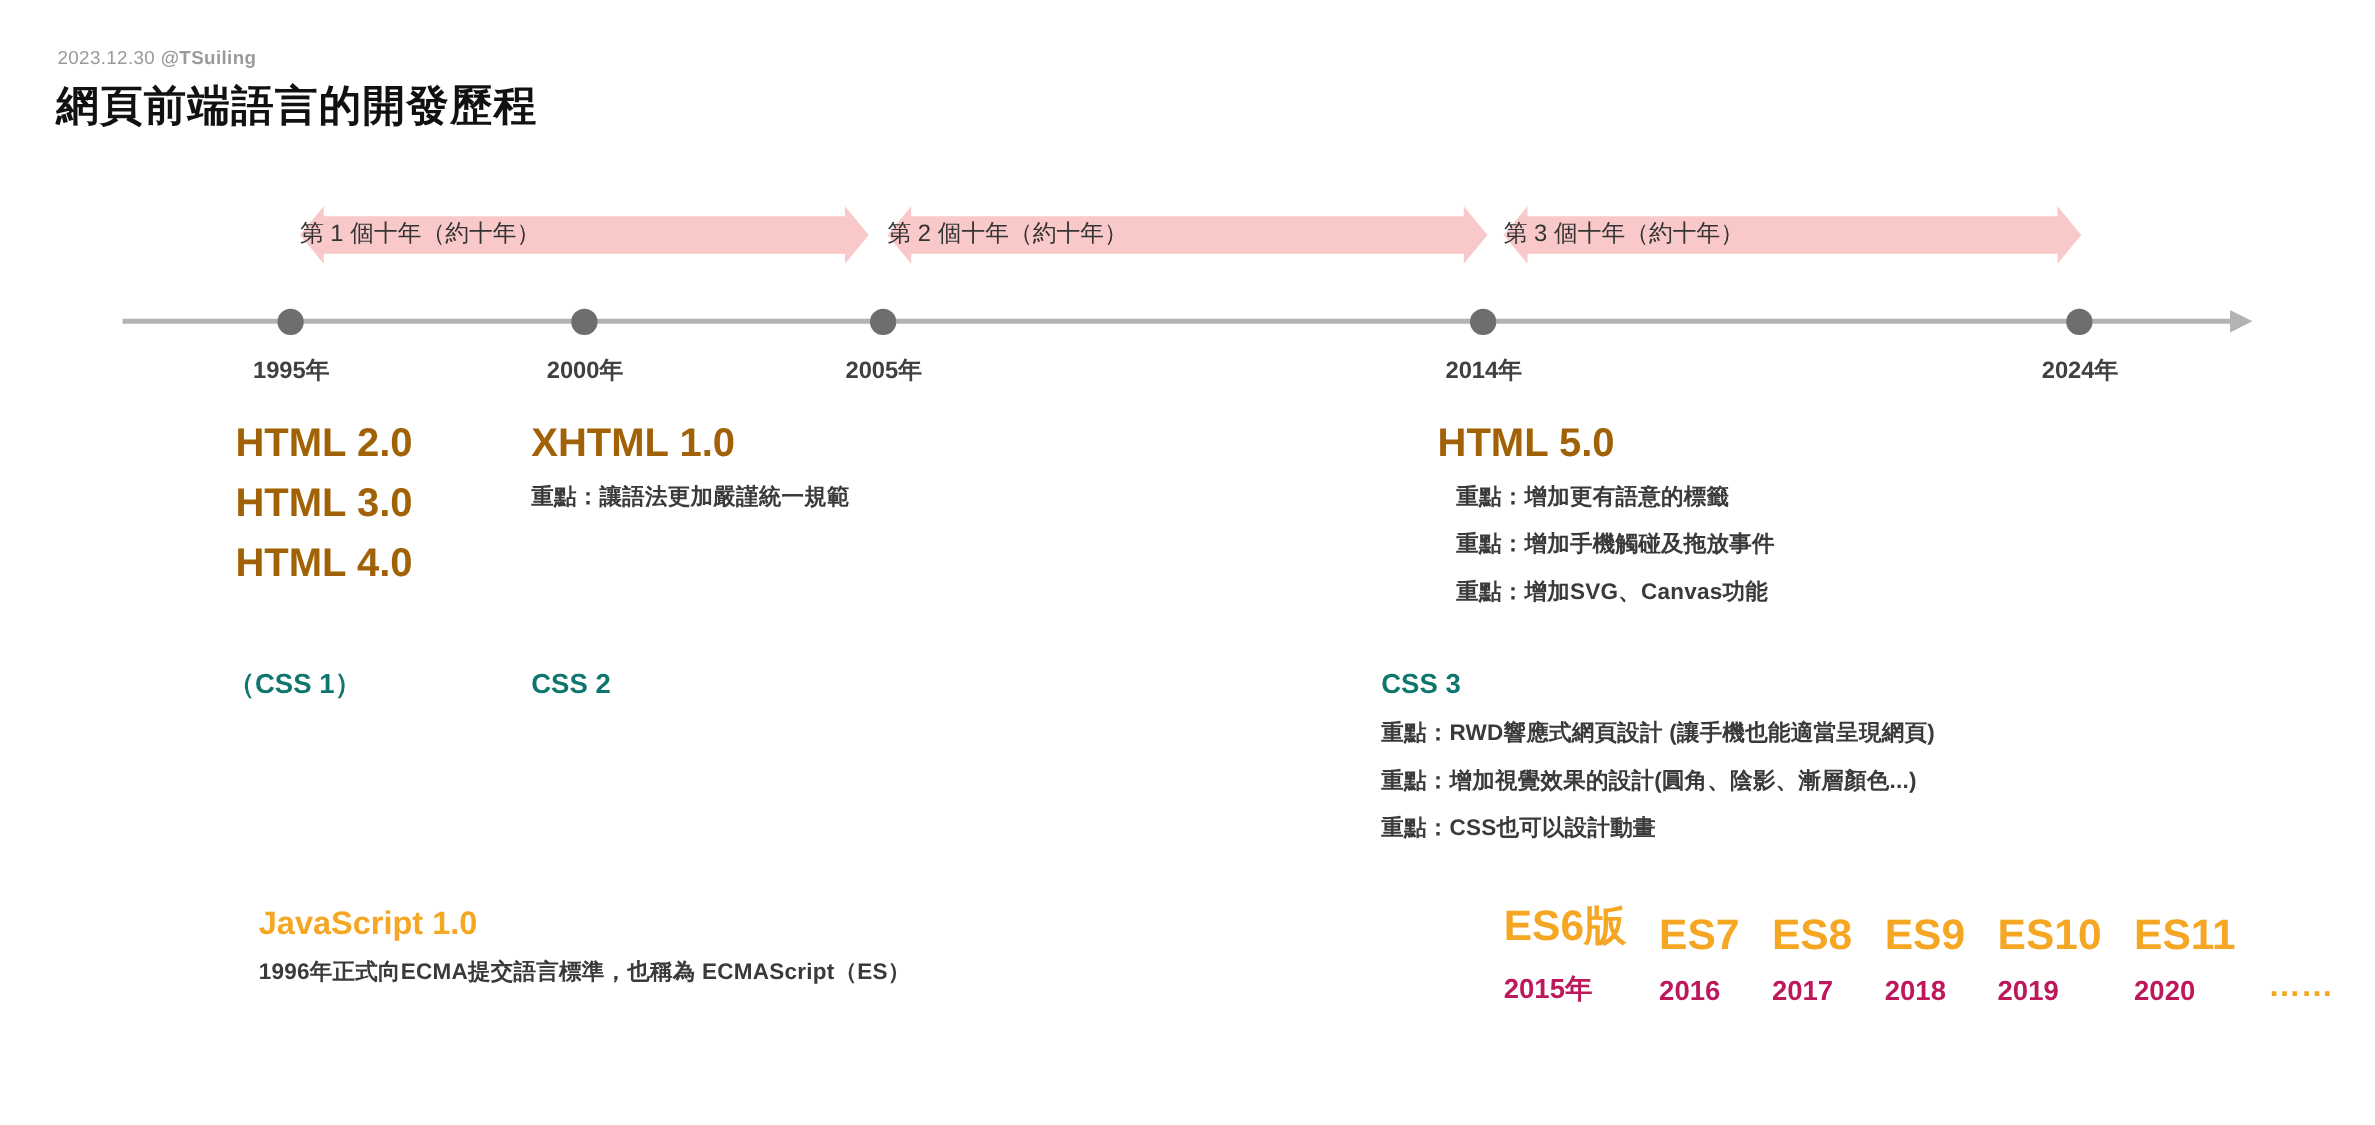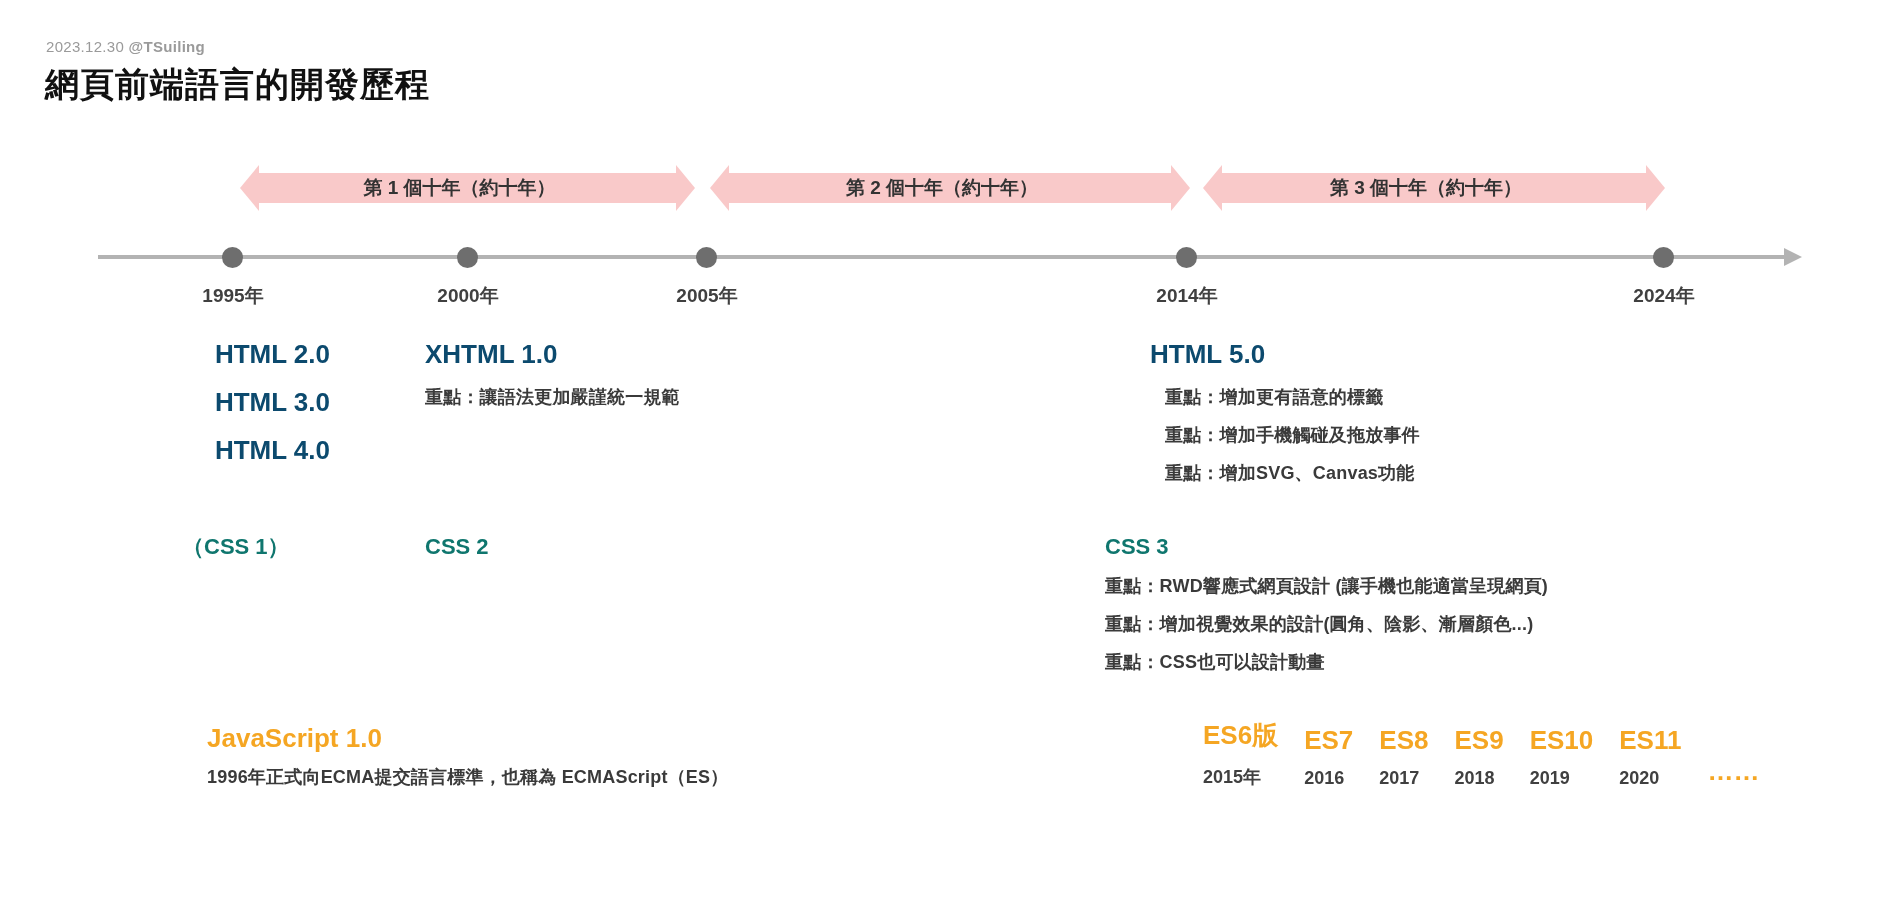--- a/index.html
+++ b/index.html
@@ -59,23 +59,22 @@
     top: 0;
     width: 0; height: 0;
     border-top: 23px solid transparent;
     border-bottom: 23px solid transparent;
   }
   .decade .tip-l { left: 0; border-right: 19px solid #f9c9c9; }
   .decade .tip-r { right: 0; border-left: 19px solid #f9c9c9; }
   .decade .dlabel {
     position: absolute;
     left: 0; right: 16px; top: 10px;
-    text-align: center;
     font-size: 19px;
-    font-weight: bold;
+    font-weight: normal;
     color: #333333;
     line-height: 26px;
     white-space: nowrap;
   }
   #decade-1 { left: 240px; width: 455px; }
   #decade-2 { left: 710px; width: 480px; }
   #decade-3 { left: 1203px; width: 462px; }
 
   
   .axis-line {
@@ -109,23 +108,23 @@
     font-size: 19px;
     font-weight: bold;
     color: #404040;
     white-space: nowrap;
     transform: translateX(-50%);
   }
 
   
   .block { position: absolute; }
   .head-red {
-    font-size: 26px;
-    font-weight: bold;
-    color: #0c4a6e;
+    font-size: 32px;
+    font-weight: bold;
+    color: #a16207;
     white-space: nowrap;
     line-height: 48px;
   }
   .head-blue {
     font-size: 22px;
     font-weight: bold;
     color: #0f766e;
     white-space: nowrap;
     line-height: 40px;
   }
@@ -153,30 +152,30 @@
     display: flex;
     align-items: flex-end;
   }
   .es-col {
     display: flex;
     flex-direction: column;
     align-items: flex-start;
     margin-right: 26px;
   }
   .es-name {
-    font-size: 26px;
+    font-size: 34px;
     font-weight: bold;
     color: #f5a623;
     white-space: nowrap;
   }
   .es-year {
     margin-top: 12px;
-    font-size: 18px;
-    font-weight: bold;
-    color: #404040;
+    font-size: 22px;
+    font-weight: bold;
+    color: #be185d;
     white-space: nowrap;
   }
   .es-dots {
     font-size: 26px;
     font-weight: bold;
     color: #f5a623;
     white-space: nowrap;
     padding-bottom: 2px;
   }
 </style>

